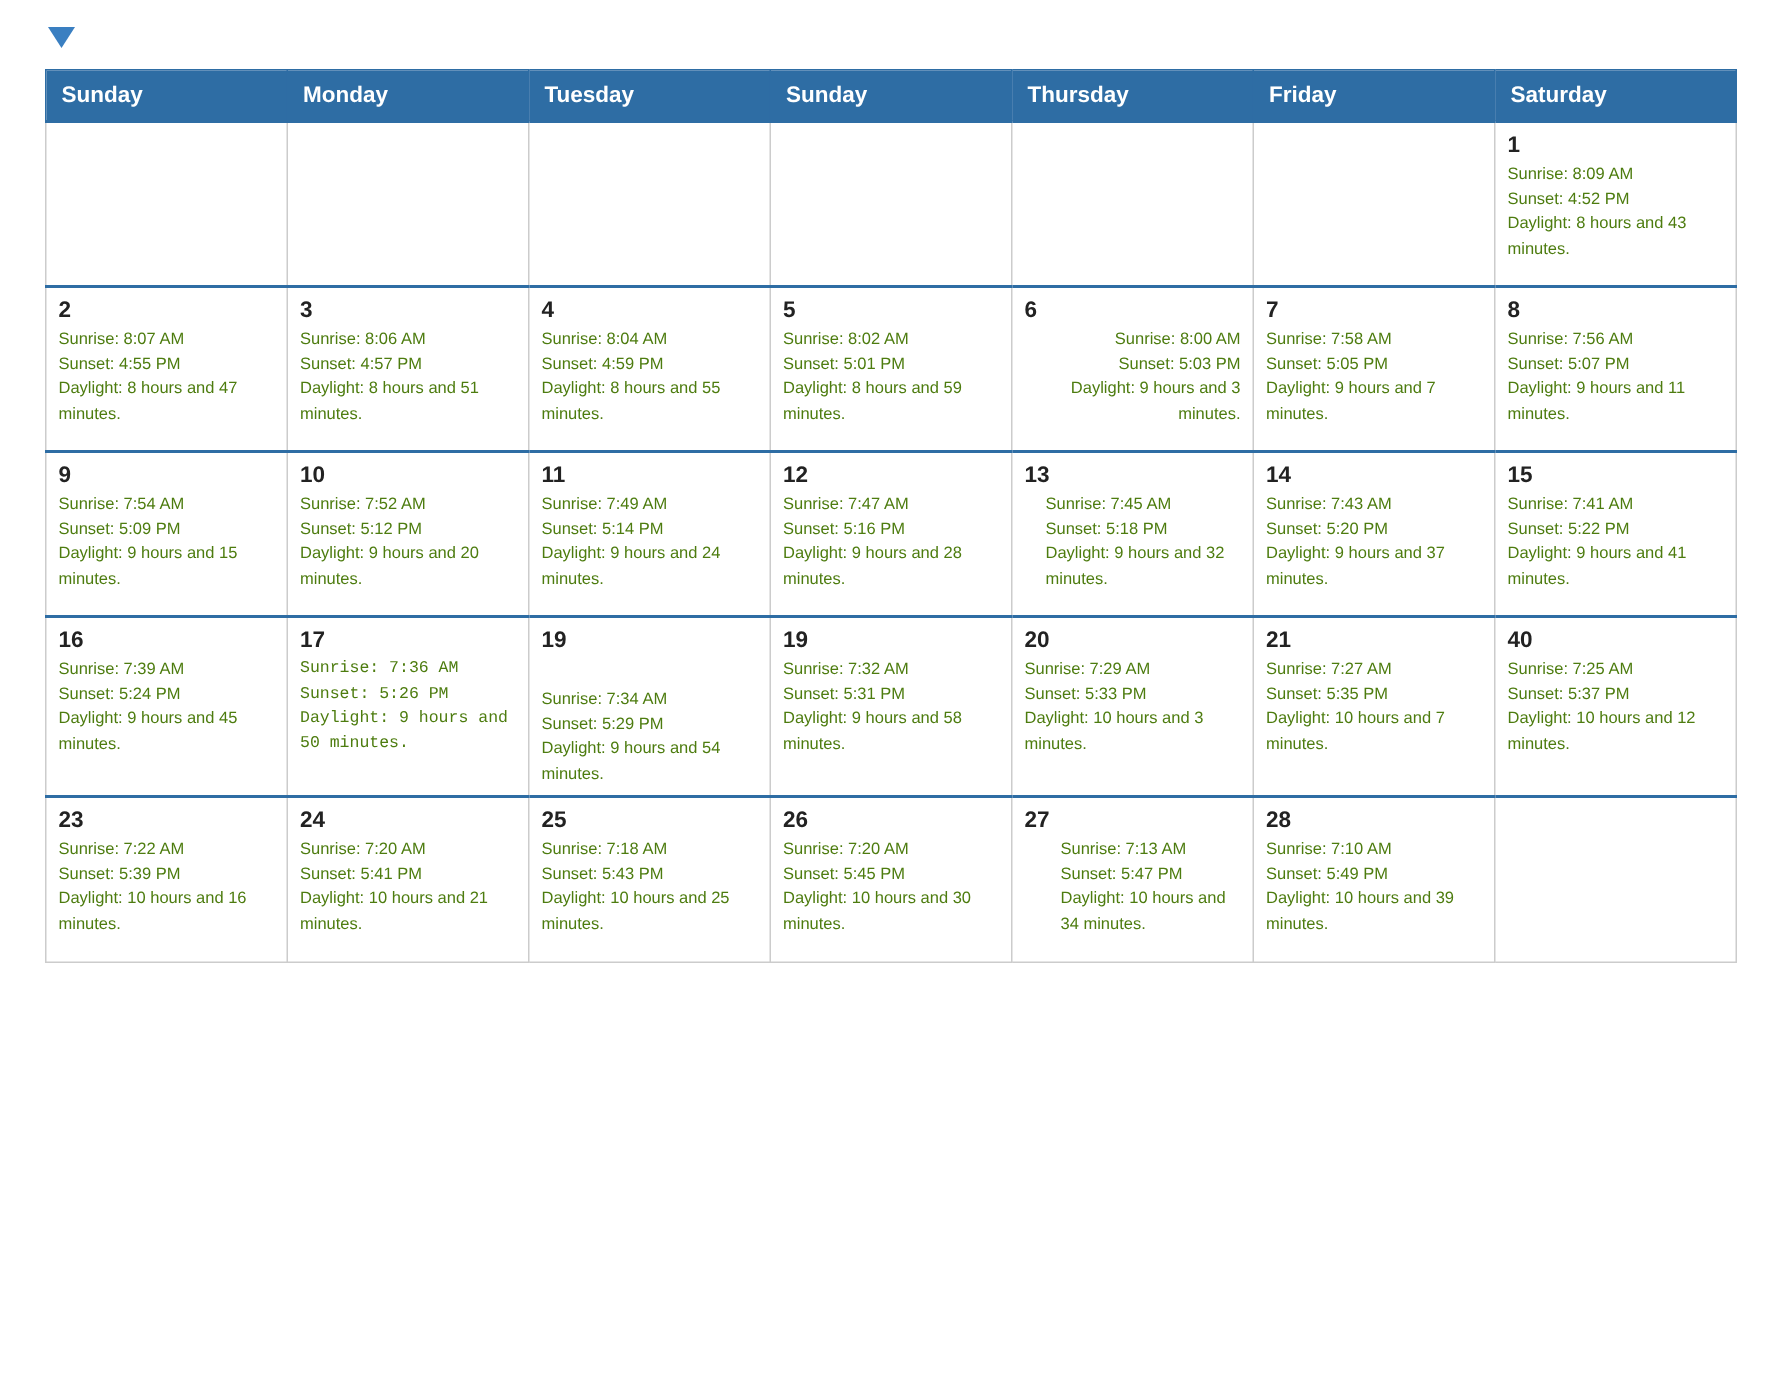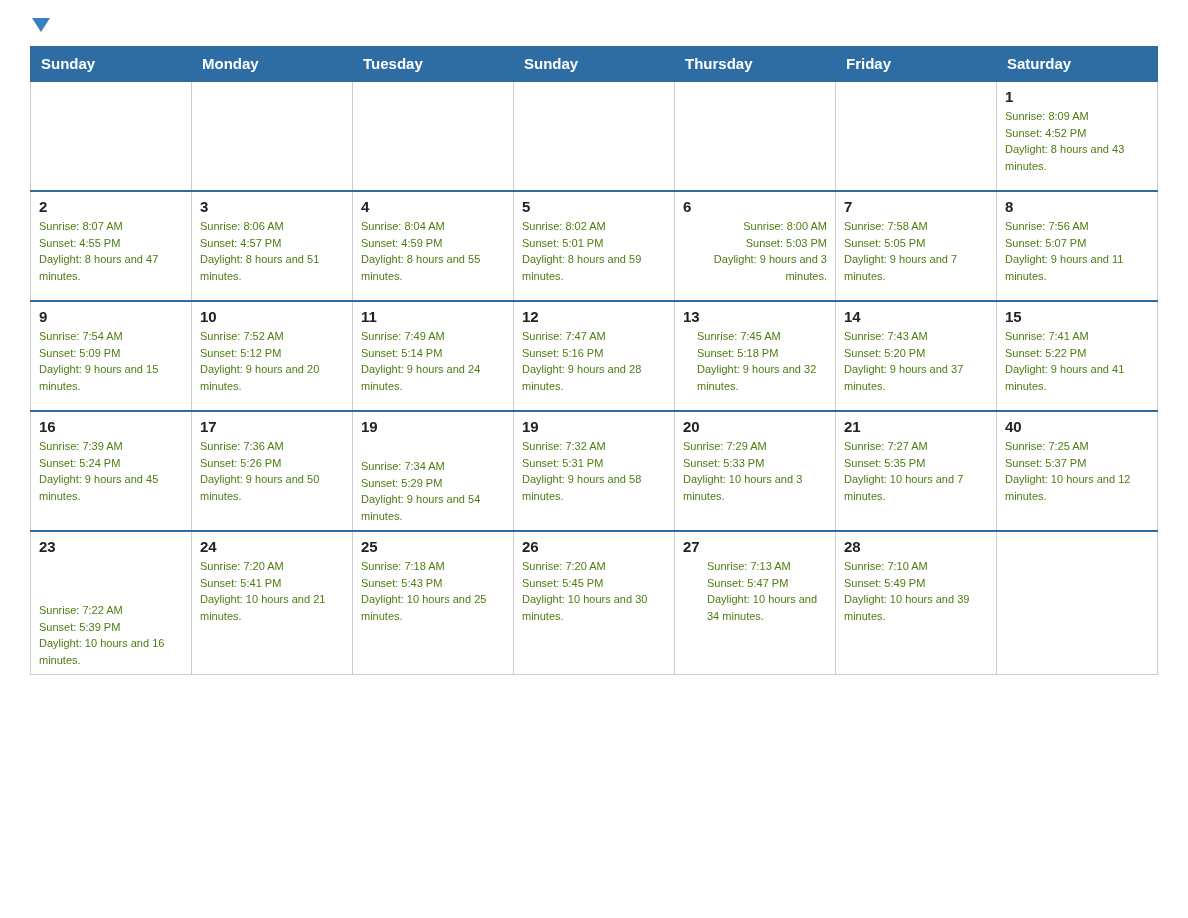--- a/index.html
+++ b/index.html
@@ -277,21 +277,21 @@
           <div class="cell-inner">
             <div class="day-number">16</div>
             <div class="day-info" style="white-space: pre-line;">Sunrise: 7:39 AM
 Sunset: 5:24 PM
 Daylight: 9 hours and 45 minutes.</div>
           </div>
         </td>
         <td>
           <div class="cell-inner">
             <div class="day-number">17</div>
-            <div class="day-info" style="white-space: pre-line;">Sunrise: 7:36 AM
+            <div class="day-info" style="white-space: pre-line; font-family: Liberation Mono, monospace;">Sunrise: 7:36 AM
 Sunset: 5:26 PM
 Daylight: 9 hours and 50 minutes.</div>
           </div>
         </td>
         <td>
           <div class="cell-inner">
             <div class="day-number">19</div>
             <div class="day-info" style="white-space: pre-line; margin-top: 20px;">Sunrise: 7:34 AM
 Sunset: 5:29 PM
 Daylight: 9 hours and 54 minutes.</div>
@@ -327,21 +327,21 @@
             <div class="day-info" style="white-space: pre-line;">Sunrise: 7:25 AM
 Sunset: 5:37 PM
 Daylight: 10 hours and 12 minutes.</div>
           </div>
         </td>
       </tr>
       <tr>
         <td>
           <div class="cell-inner">
             <div class="day-number">23</div>
-            <div class="day-info" style="white-space: pre-line; margin-top: 44px;">Sunrise: 7:22 AM
+            <div class="day-info" style="white-space: pre-line;">Sunrise: 7:22 AM
 Sunset: 5:39 PM
 Daylight: 10 hours and 16 minutes.</div>
           </div>
         </td>
         <td>
           <div class="cell-inner">
             <div class="day-number">24</div>
             <div class="day-info" style="white-space: pre-line;">Sunrise: 7:20 AM
 Sunset: 5:41 PM
 Daylight: 10 hours and 21 minutes.</div>

